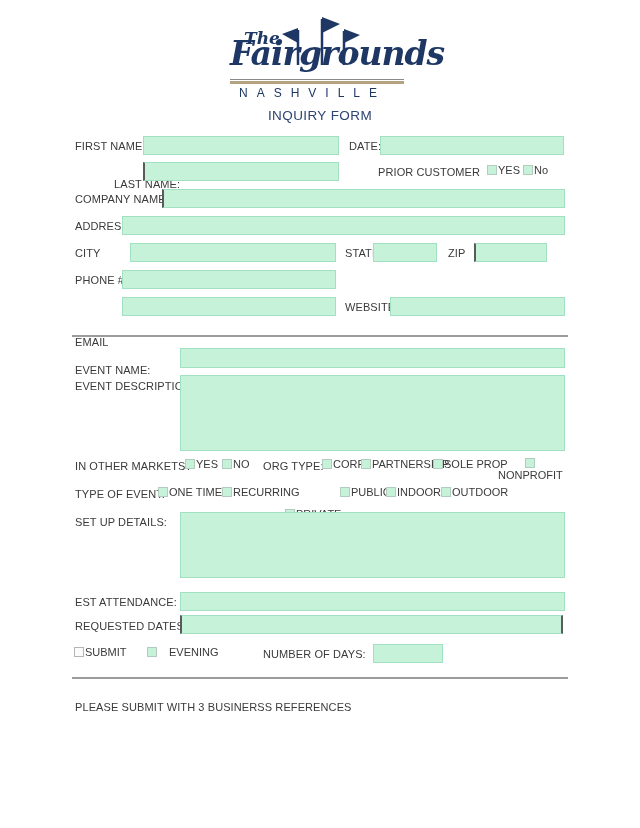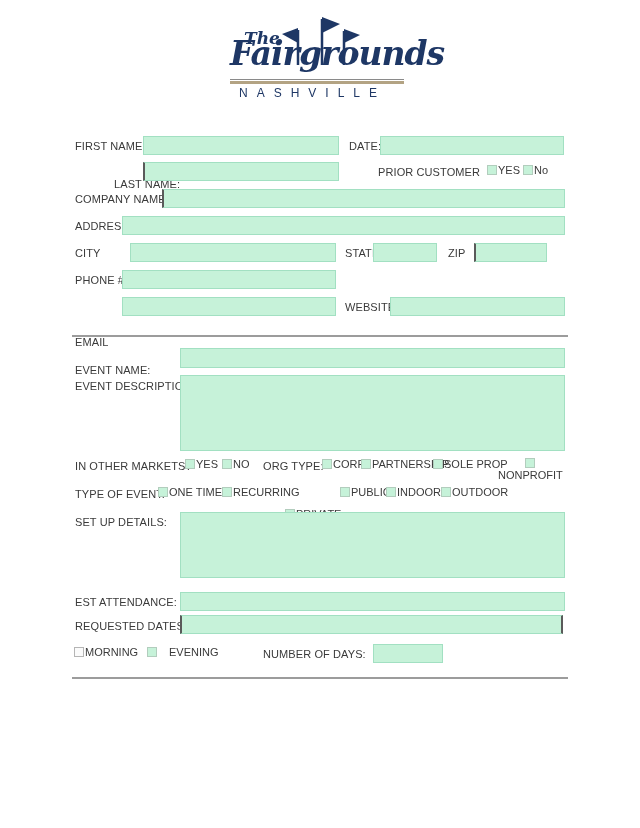--- a/index.html
+++ b/index.html
@@ -84,20 +84,21 @@
       <line x1="64" y1="16" x2="64" y2="50" stroke="#1e3765" stroke-width="2.5"></line>
       <path d="M64,14 L80,20 L64,28 Z" fill="#1e3765"></path>
     </svg>
     <div class="logo-the">The</div>
     <div class="logo-word">Fairgrounds</div>
     <div class="logo-line-navy"></div>
     <div class="logo-line-tan"></div>
     <div class="logo-city">NASHVILLE</div>
   </div>
 
+  <div class="form-title">INQUIRY FORM</div>
 
   <div class="lbl" style="left:75px; top:140px;">FIRST NAME:</div>
   <input class="fld" style="left: 143px; top: 136px; width: 196px;">
   <div class="lbl" style="left:349px; top:140px;">DATE:</div>
   <input class="fld" style="left: 380px; top: 136px; width: 184px;">
 
   <div class="lbl" style="left:75px; top:178px;margin-left:39px;">LAST NAME:</div>
   <input class="fld caret-left" style="left: 143px; top: 162px; width: 196px;">
   <div class="lbl" style="left:378px; top:166px;">PRIOR CUSTOMER</div>
   <div class="opt" style="left:487px; top:164px;">
@@ -195,25 +196,26 @@
   <textarea class="fld" style="left: 180px; top: 512px; width: 385px; height: 66px;"></textarea>
 
   <div class="lbl" style="left:75px; top:596px;">EST ATTENDANCE:</div>
   <input class="fld" style="left: 180px; top: 592px; width: 385px;">
 
   <div class="lbl" style="left:75px; top:620px;">REQUESTED DATES:</div>
   <input class="fld caret-left caret-right" style="left: 180px; top: 615px; width: 383px;">
 
   <div class="opt" style="left:74px; top:646px;">
     <span class="cb white"></span>
-    <span>MORNING</span>
+    <span>SUBMIT</span>
   </div>
   <div class="opt" style="left:147px; top:646px;gap:12px;">
     <span class="cb"></span>
     <span>EVENING</span>
   </div>
   <div class="lbl" style="left:263px; top:648px;">NUMBER OF DAYS:</div>
   <input class="fld" style="left: 373px; top: 644px; width: 70px;">
 
   <div class="divider" style="top:677px;"></div>
 
+  <div class="footer-note">PLEASE SUBMIT WITH 3 BUSINERSS REFERENCES</div>
 
 </div>
 
 </body></html>

